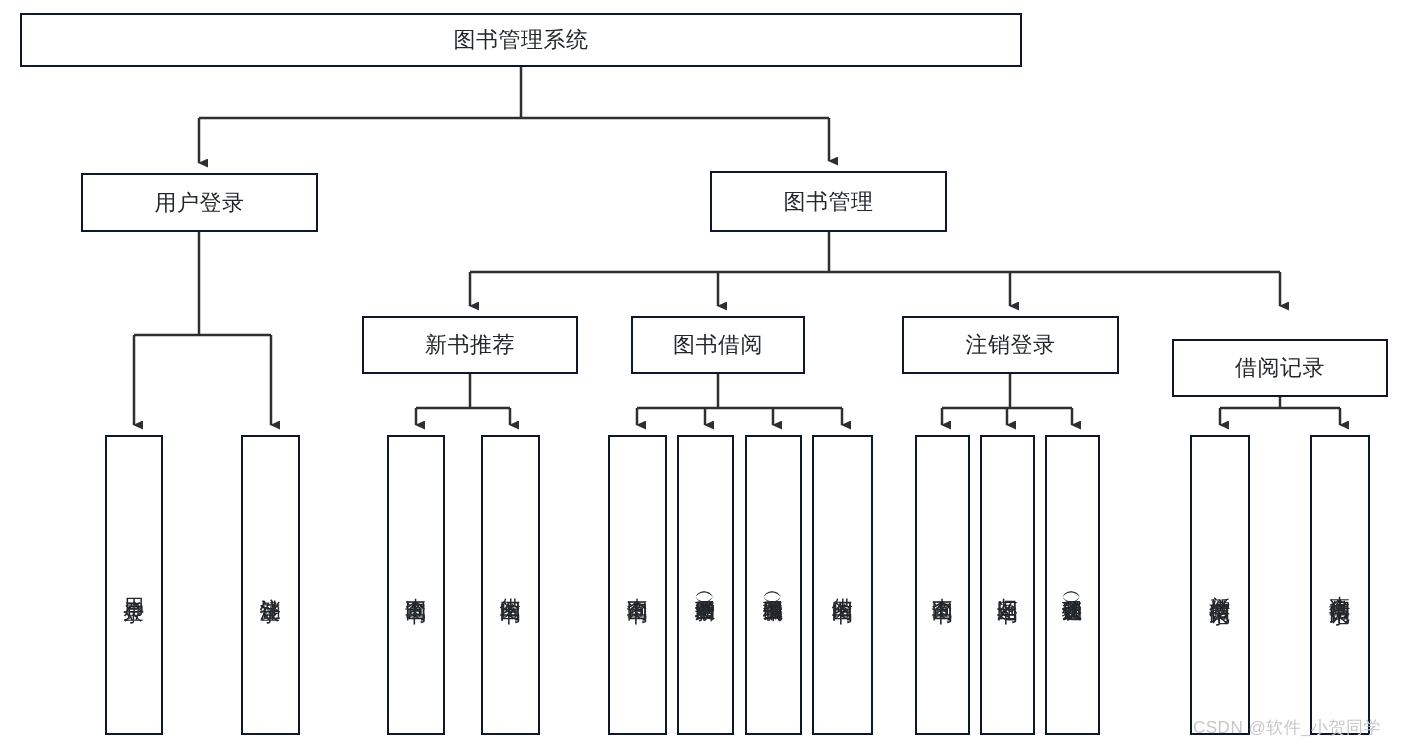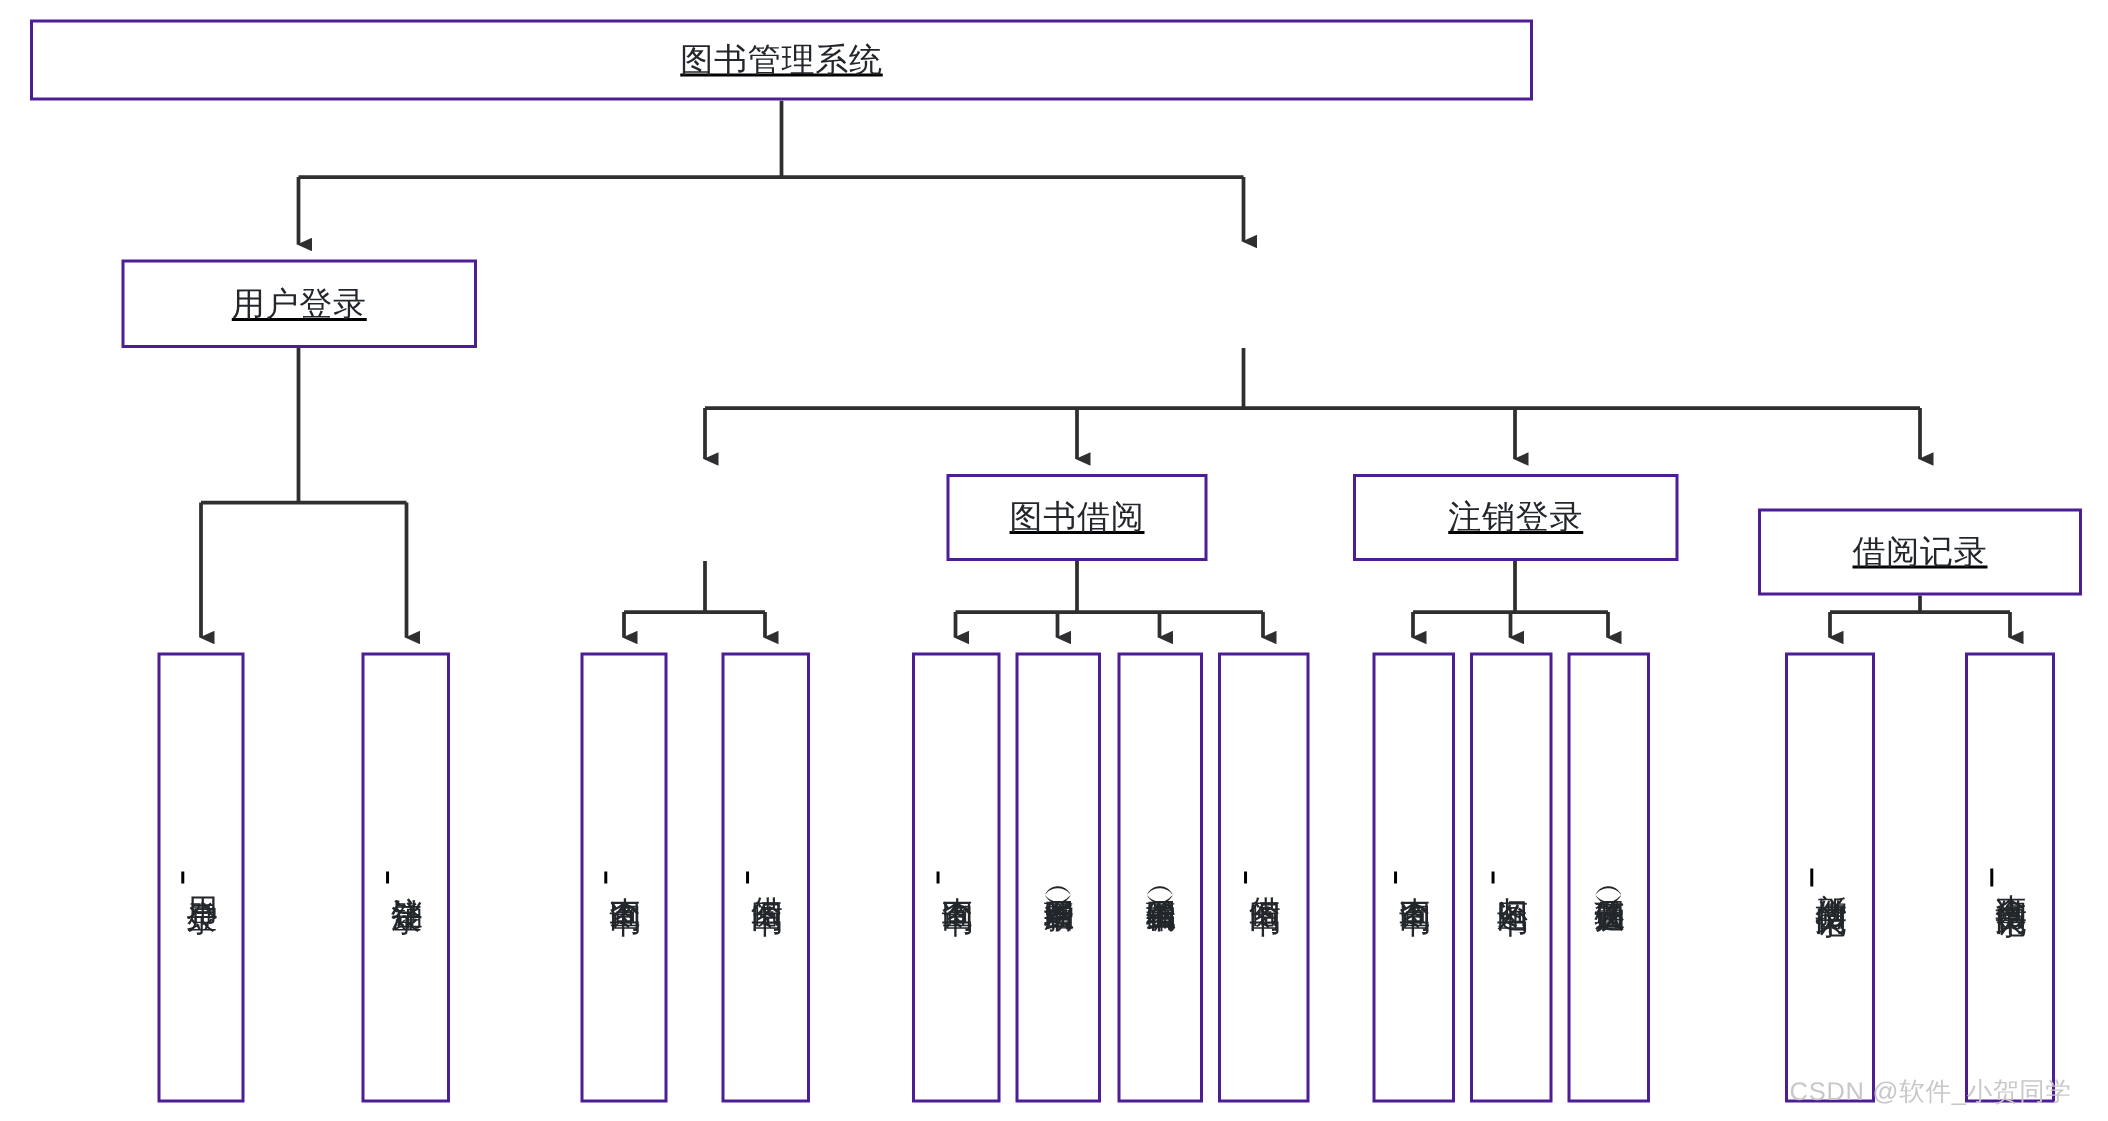--- a/index.html
+++ b/index.html
@@ -22,26 +22,25 @@
     left: 0;
     top: 0;
     width: 1405px;
     height: 747px;
     pointer-events: none;
   }
   .node {
     position: absolute;
     box-sizing: border-box;
     background: #ffffff;
-    border: 2px solid #4c1d95;
+    border: 2px solid #0f172a;
     display: flex;
     align-items: center;
     justify-content: center;
     overflow: hidden;
-    text-decoration: underline;
   }
   .node-label {
     color: #23272b;
     font-size: 22px;
     line-height: 1.18;
     white-space: nowrap;
     letter-spacing: 0.5px;
   }
   
   .node.horiz .node-label {
@@ -134,21 +133,27 @@
   </svg>
 
   <div class="node horiz" style="left:20px; top:13px; width:1002px; height:54px;">
     <span class="node-label">图书管理系统</span>
   </div>
 
   <div class="node horiz" style="left:81px; top:173px; width:237px; height:59px;">
     <span class="node-label">用户登录</span>
   </div>
 
-
+  <div class="node horiz" style="left:710px; top:171px; width:237px; height:61px;">
+    <span class="node-label">图书管理</span>
+  </div>
+
+  <div class="node horiz" style="left:362px; top:316px; width:216px; height:58px;">
+    <span class="node-label">新书推荐</span>
+  </div>
 
   <div class="node horiz" style="left:631px; top:316px; width:174px; height:58px;">
     <span class="node-label">图书借阅</span>
   </div>
 
   <div class="node horiz" style="left:902px; top:316px; width:217px; height:58px;">
     <span class="node-label">注销登录</span>
   </div>
 
   <div class="node horiz" style="left:1172px; top:316px; width:216px; height:58px;margin-top:23px;">

